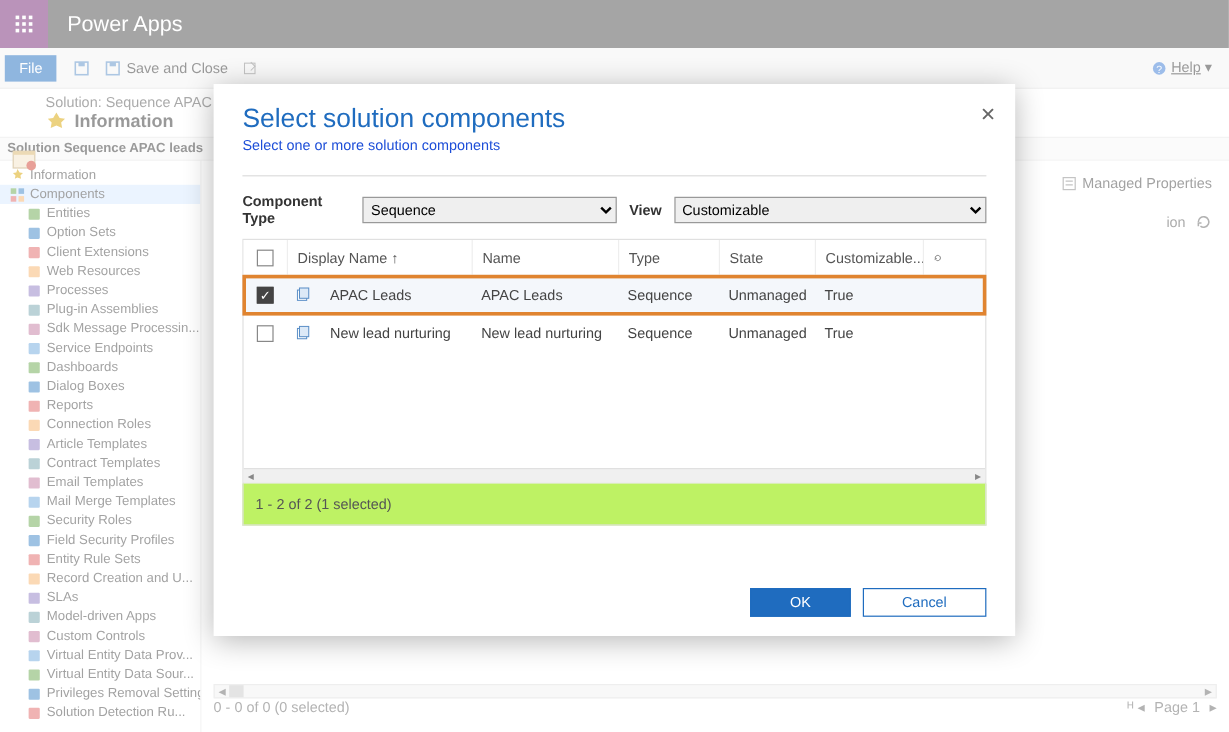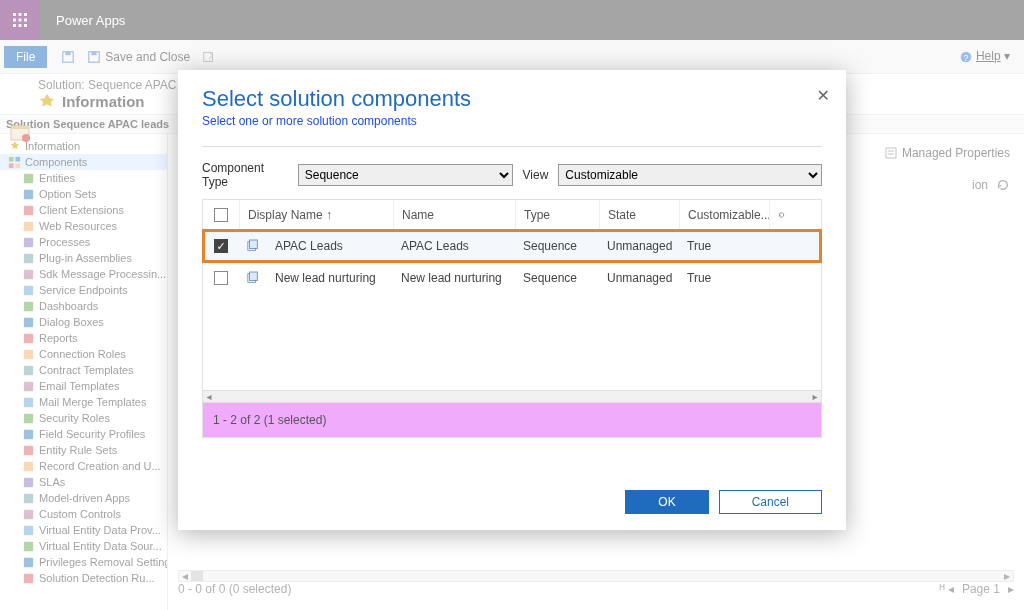--- a/index.html
+++ b/index.html
@@ -1,20 +1,20 @@
 <!DOCTYPE html>
 <html><head>
 <meta charset="utf-8">
 <style>
 *{box-sizing:border-box;margin:0;padding:0;font-family:"Segoe UI",Arial,sans-serif}
 body{background:#fff;width:1024px;height:610px;overflow:hidden;font-size:12px;color:#333;position:relative}
 .topbar{height:40px;background:#4b4b4b;display:flex;align-items:center;color:#fff}
 .waffle{width:40px;height:40px;background:#742774;display:flex;align-items:center;justify-content:center}
 .waffle svg{fill:#fff}
-.app-title{margin-left:16px;font-size:13px;font-weight:400}
+.app-title{margin-left:16px;font-size:18px;font-weight:400}
 .toolbar{height:34px;background:#f3f3f3;border-bottom:1px solid #e0e0e0;display:flex;align-items:center;padding:0 4px;font-size:12px;color:#333}
 .file-btn{background:#1f6cbf;color:#fff;padding:4px 12px;font-size:12px;margin-right:8px}
 .tool-btn{display:flex;align-items:center;gap:4px;padding:0 6px;height:30px}
 .tool-spacer{flex:1}
 .help{margin-right:10px;color:#333}
 .help .u{text-decoration:underline}
 .crumb{padding:4px 10px 0 38px;color:#555;font-size:12px}
 .info-row{display:flex;align-items:center;gap:6px;padding:0 10px 4px 38px}
 .info-row .ico{width:18px;height:18px;color:#d9a400}
 .info-row h2{font-size:15px;font-weight:600;color:#333}
@@ -35,21 +35,21 @@
 .right-scroll .arr{position:absolute;top:0;width:12px;height:100%;display:flex;align-items:center;justify-content:center;color:#666}
 .right-footer{position:absolute;left:10px;right:10px;bottom:16px;display:flex;align-items:flex-start;font-size:12px;color:#666}
 .right-footer .pg{margin-left:auto;display:flex;gap:8px;align-items:center}
 .drag{position:absolute;left:168px;top:190px;color:#888}
 .modal-backdrop{position:absolute;inset:0;background:rgba(255,255,255,0.5)}
 .modal{position:absolute;left:178px;top:70px;width:668px;height:460px;background:#fff;box-shadow:0 4px 24px rgba(0,0,0,0.3);padding:16px 24px;display:flex;flex-direction:column}
 .modal h1{color:#1f6cbf;font-size:22px;font-weight:400}
 .modal .sub{color:#1d4ed8;font-size:12px;margin:2px 0 18px}
 .modal .hr{height:1px;background:#ddd;margin-bottom:14px}
 .filters{display:flex;align-items:center;gap:10px;font-size:12px;margin-bottom:10px}
-.filters label{font-weight:400}
+.filters label{font-weight:700}
 .filters select{font-size:12px;padding:2px;border:1px solid #999}
 .filters select.ctype{width:228px}
 .filters select.view{width:280px}
 .grid{border:1px solid #e0e0e0;flex:none}
 .ghead{display:flex;align-items:center;height:30px;background:#fff;border-bottom:1px solid #e0e0e0;font-size:12px;color:#555}
 .ghead .col,.grow .col{padding:0 8px;border-left:1px solid #eee;display:flex;align-items:center;height:100%}
 .ghead .col:first-child,.grow .col:first-child{border-left:none}
 .c-cb{width:36px;justify-content:center}
 .c-ico{width:28px;justify-content:center}
 .c-dn{width:154px}
@@ -58,21 +58,21 @@
 .c-st{width:80px}
 .c-cu{width:90px}
 .c-rf{width:24px;justify-content:center}
 .grow{display:flex;align-items:center;height:32px;font-size:12px;color:#444}
 .grow.sel{background:#f4f7fb;outline:3px solid #e08430;outline-offset:-2px}
 .grow .col{border-left:none}
 .chk{width:14px;height:14px;border:1px solid #888;display:inline-flex;align-items:center;justify-content:center;font-size:11px;color:#fff}
 .chk.on{background:#444;border-color:#444}
 .gscroll{height:12px;background:#f0f0f0;border-top:1px solid #e0e0e0;position:relative}
 .gscroll .arr{position:absolute;top:0;width:12px;height:100%;display:flex;align-items:center;justify-content:center;color:#888;font-size:10px}
-.gfoot{padding:10px 10px;font-size:12px;color:#555;border:1px solid #e0e0e0;border-top:none;background:#f0abfc}
+.gfoot{padding:10px 10px;font-size:12px;color:#555;border:1px solid #e0e0e0;border-top:none;background:#bef264}
 .modal .btns{margin-top:auto;display:flex;gap:10px;justify-content:flex-end;padding-top:14px}
 .btn{min-width:64px;padding:4px 32px;font-size:12px;border:1px solid #1f6cbf;background:#fff;color:#1f6cbf;cursor:pointer}
 .btn.pri{background:#1f6cbf;color:#fff}
 .close-x{position:absolute;top:16px;right:16px;font-size:16px;color:#666;cursor:pointer}
 .ico-sm{width:14px;height:14px}
 svg{display:block}
 </style>
 </head>
 <body>
 
@@ -221,20 +221,26 @@
           <svg class="ic" viewBox="0 0 14 14">
             <rect x="2" y="2" width="10" height="10" rx="1" fill="#e06666"></rect>
           </svg>
           <span>Reports</span>
         </div>
         <div class="node">
           <svg class="ic" viewBox="0 0 14 14">
             <rect x="2" y="2" width="10" height="10" rx="1" fill="#f6b26b"></rect>
           </svg>
           <span>Connection Roles</span>
+        </div>
+        <div class="node">
+          <svg class="ic" viewBox="0 0 14 14">
+            <rect x="2" y="2" width="10" height="10" rx="1" fill="#8e7cc3"></rect>
+          </svg>
+          <span>Article Templates</span>
         </div>
         <div class="node">
           <svg class="ic" viewBox="0 0 14 14">
             <rect x="2" y="2" width="10" height="10" rx="1" fill="#76a5af"></rect>
           </svg>
           <span>Contract Templates</span>
         </div>
         <div class="node">
           <svg class="ic" viewBox="0 0 14 14">
             <rect x="2" y="2" width="10" height="10" rx="1" fill="#c27ba0"></rect>

